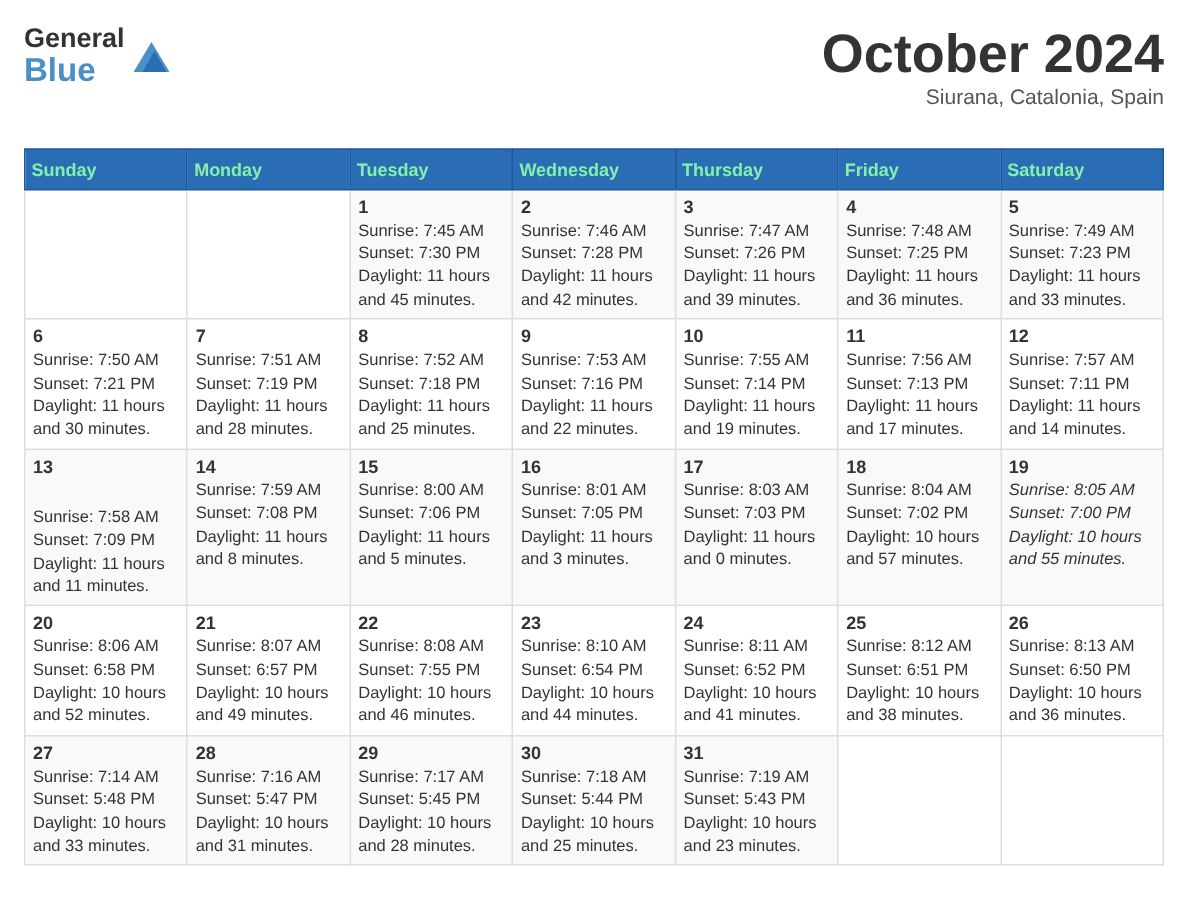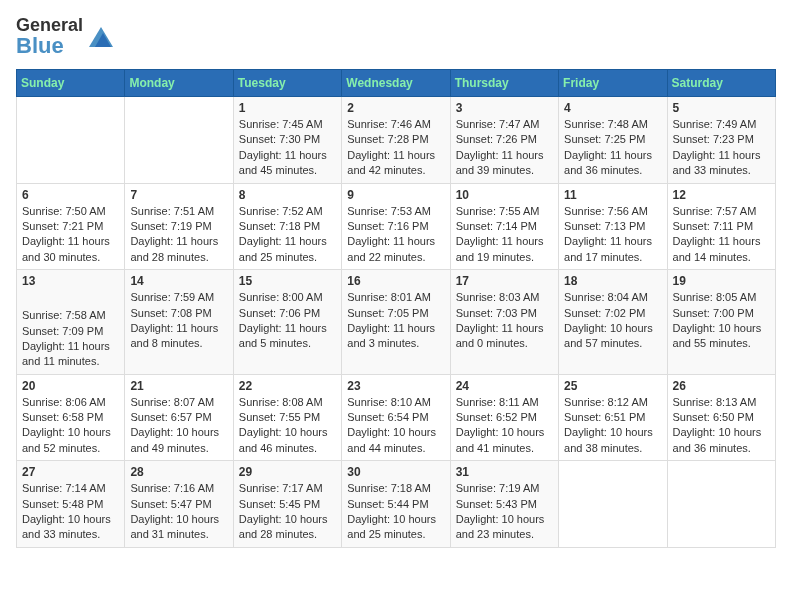--- a/index.html
+++ b/index.html
@@ -7,21 +7,21 @@
       font-family: Arial, sans-serif;
       background: #fff;
       width: 792px;
       min-height: 612px;
       padding: 16px;
     }
     .header {
       display: flex;
       justify-content: space-between;
       align-items: flex-start;
-      margin-bottom: 12px;
+      margin-bottom: 27px;
     }
     .logo {
       display: flex;
       align-items: center;
       gap: 4px;
     }
     .logo-text-general {
       font-size: 18px;
       font-weight: bold;
       color: #333;
@@ -100,20 +100,24 @@
   <div class="logo">
     <div>
       <span class="logo-text-general">General</span><br>
       <span class="logo-text-blue">Blue</span>
     </div>
     <svg class="logo-icon" viewBox="0 0 24 20">
       <polygon points="0,20 12,0 24,20" fill="#4a90c4"></polygon>
       <polygon points="6,20 14,6 22,20" fill="#2a6db5"></polygon>
     </svg>
   </div>
+  <div class="title-block">
+    <div class="month-title">October 2024</div>
+    <div class="location">Siurana, Catalonia, Spain</div>
+  </div>
 </div>
 
 <table>
   <thead>
     <tr id="weekday-header">
         <th>Sunday</th>
         <th>Monday</th>
         <th>Tuesday</th>
         <th>Wednesday</th>
         <th>Thursday</th>
@@ -232,21 +236,21 @@
 Daylight: 11 hours and 0 minutes.</div>
         </td>
         <td>
           <span class="day-number">18</span>
           <div class="cell-info" style="white-space: pre-line;">Sunrise: 8:04 AM
 Sunset: 7:02 PM
 Daylight: 10 hours and 57 minutes.</div>
         </td>
         <td>
           <span class="day-number">19</span>
-          <div class="cell-info" style="white-space: pre-line;">Sunrise: 8:05 AM
+          <div class="cell-info" style="white-space: pre-line; font-style: italic;">Sunrise: 8:05 AM
 Sunset: 7:00 PM
 Daylight: 10 hours and 55 minutes.</div>
         </td>
       </tr>
       <tr>
         <td>
           <span class="day-number">20</span>
           <div class="cell-info" style="white-space: pre-line;">Sunrise: 8:06 AM
 Sunset: 6:58 PM
 Daylight: 10 hours and 52 minutes.</div>

